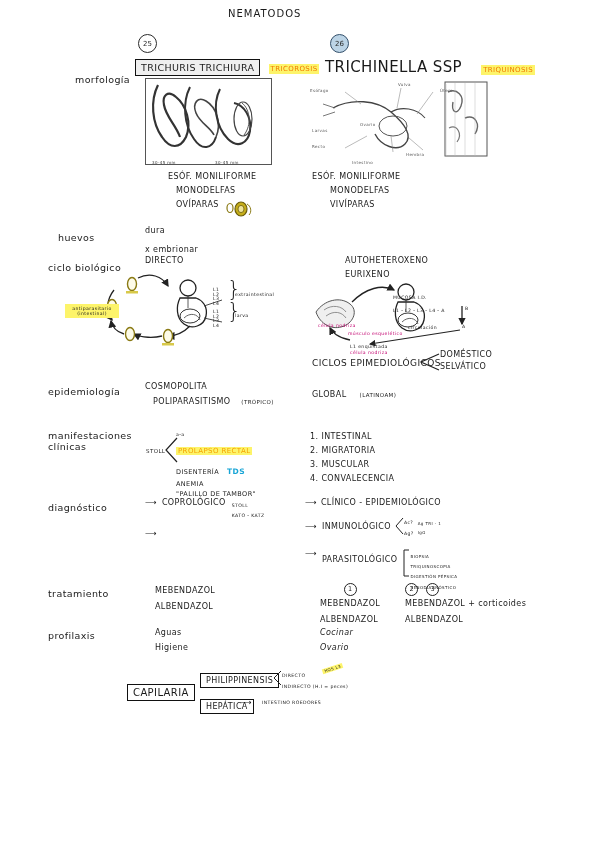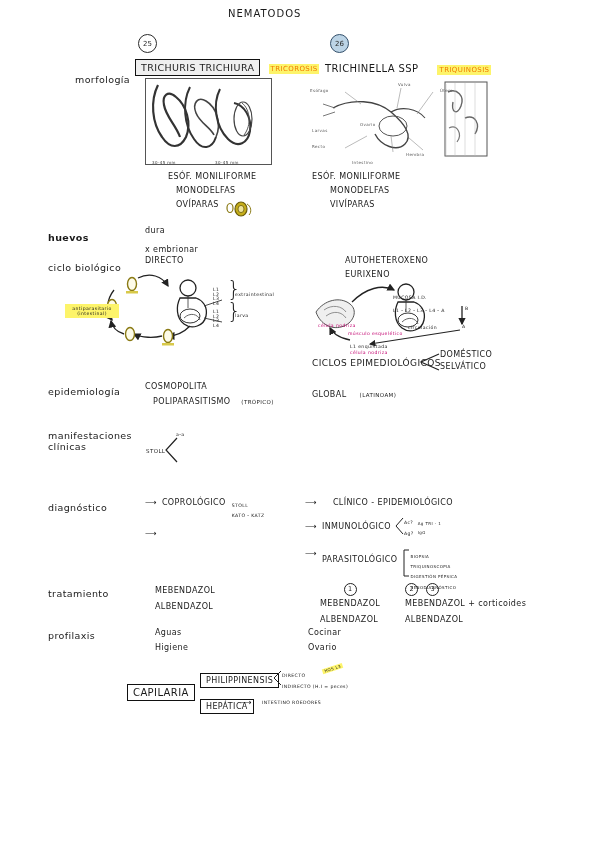--- a/index.html
+++ b/index.html
@@ -54,26 +54,26 @@
     <span class="hand boxed" style="font-size:9.5px;background:#efefef;">TRICHURIS TRICHIURA</span>
     <span class="hand" style="font-size:7px;background:#fdf46a;color:#f07b00;padding:1px 2px;margin-left:3px;">TRICOROSIS</span>
   </div>
 
   <div class="abs" style="left:330px;top:34px;text-align:right;">
     <div class="stamp blue">
         <span>26</span>
       </div>
   </div>
   <div class="abs" style="left:325px;top:57px;">
-    <span class="hand" style="font-size:10px;">TRICHINELLA SSP</span>
+    <span class="hand" style="font-size:15px;">TRICHINELLA SSP</span>
     <span class="hand" style="font-size:7px;background:#fdf46a;color:#f07b00;padding:1px 2px;margin-left:14px;">TRIQUINOSIS</span>
   </div>
 
   <div class="abs hand row-label" style="left:48px;top:74px;margin-left:27px;">morfología</div>
-  <div class="abs hand row-label" style="left:48px;top:232px;font-weight:bold;">huevos</div>
+  <div class="abs hand row-label" style="left:58px;top:232px;">huevos</div>
   <div class="abs hand row-label" style="left:48px;top:262px;">ciclo biológico</div>
   <div class="abs hand row-label" style="left:48px;top:386px;">epidemiología</div>
   <div class="abs hand row-label" style="left:48px;top:430px;width:80px;line-height:11px;">manifestaciones clínicas</div>
   <div class="abs hand row-label" style="left:48px;top:502px;">diagnóstico</div>
   <div class="abs hand row-label" style="left:48px;top:588px;">tratamiento</div>
   <div class="abs hand row-label" style="left:48px;top:630px;">profilaxis</div>
 
   <div class="abs" style="left:145px;top:78px;width:125px;height:85px;border:1px solid #555;background:#fff;">
     <svg width="125" height="85" viewBox="0 0 125 85">
       <path d="M12,6 C4,22 6,44 16,58 C24,70 34,70 40,58 C46,44 40,26 30,18 C22,11 16,16 18,26 C20,38 30,46 34,58" fill="none" stroke="#333" stroke-width="2.2"></path>
@@ -261,40 +261,55 @@
   </div>
 
   <div class="abs hand xs" style="left:146px;top:448px;">STOLL</div>
   <div class="abs" style="left:163px;top:436px;">
     <svg width="16" height="28" viewBox="0 0 16 28">
       <path d="M14,2 L3,14 L14,26" fill="none" stroke="#222" stroke-width="1.2"></path>
     </svg>
   </div>
   <div class="abs hand xxs" style="left:176px;top:432px;">a-a</div>
 
-
+  <div class="abs" style="left:176px;top:438px;">
+    <div class="hand" style="font-size:7px;background:#fdf46a;color:#f5a100;display:inline-block;padding:0 2px;">PROLAPSO RECTAL</div>
+    <div style="margin-top:2px;">
+      <span class="hand" style="font-size:6.5px;">DISENTERÍA</span>
+      <span class="hand cyan-txt" style="font-size:7.5px;margin-left:3px;">TDS</span>
+    </div>
+    <div class="hand" style="font-size:6.5px;margin-top:2px;">ANEMIA</div>
+    <div class="hand" style="font-size:6.5px;margin-top:2px;">"PALILLO DE TAMBOR"</div>
+  </div>
+
+  <div class="abs" style="left:310px;top:432px;">
+    <div class="hand cap">1. INTESTINAL</div>
+    <div class="hand cap" style="margin-top:5px;">2. MIGRATORIA</div>
+    <div class="hand cap" style="margin-top:5px;">3. MUSCULAR</div>
+    <div class="hand cap" style="margin-top:5px;">4. CONVALECENCIA</div>
+  </div>
 
   <div class="abs" style="left:145px;top:498px;">
     <div style="display:flex;align-items:flex-start;">
       <span class="hand cap">⟶</span>
       <span class="hand cap" style="margin-left:5px;">COPROLÓGICO</span>
       <span style="margin-left:6px;line-height:6px;padding-top:1px;">
         <span class="hand xxs">STOLL</span><br>
         <span class="hand xxs">KATO - KATZ</span>
       </span>
     </div>
     <div style="display:flex;align-items:flex-start;margin-top:10px;">
       <span class="hand cap">⟶</span>
     </div>
   </div>
 
   <div class="abs" style="left:305px;top:498px;">
     <div style="display:flex;align-items:center;">
       <span class="hand cap">⟶</span>
-      <span class="hand cap" style="margin-left:16px;">CLÍNICO - EPIDEMIOLÓGICO</span>
+      <span class="hand cap" style="margin-left:4px;">CLÍNICO - EPIDEMIOLÓGICO</span>
     </div>
     <div style="display:flex;align-items:center;margin-top:8px;">
       <span class="hand cap">⟶</span>
       <span class="hand cap" style="margin-left:5px;">INMUNOLÓGICO</span>
       <span style="margin-left:3px;">
         <svg width="10" height="18" viewBox="0 0 10 18">
             <path d="M9,1 L2,9 L9,17" fill="none" stroke="#222" stroke-width="1"></path>
           </svg>
       </span>
       <span style="line-height:7px;">
@@ -342,21 +357,21 @@
       <span class="circ-num" style="margin-left:3px;">3</span>
     </div>
     <div class="hand cap" style="margin-top:3px;">MEBENDAZOL  +  corticoides</div>
     <div class="hand cap" style="margin-top:7px;">ALBENDAZOL</div>
   </div>
 
   <div class="abs" style="left:155px;top:628px;">
     <div class="hand cap">Aguas</div>
     <div class="hand cap" style="margin-top:6px;">Higiene</div>
   </div>
-  <div class="abs" style="left:308px;top:628px;">
+  <div class="abs" style="left:320px;top:628px;font-style:italic;">
     <div class="hand cap">Cocinar</div>
     <div class="hand cap" style="margin-top:6px;">Ovario</div>
   </div>
 
   <div class="abs" style="left:127px;top:681px;">
     <span class="hand boxed" style="font-size:10px;">CAPILARIA</span>
   </div>
 
   <div class="abs" style="left:200px;top:668px;">
     <span class="hand boxed" style="font-size:8px;">PHILIPPINENSIS</span>

